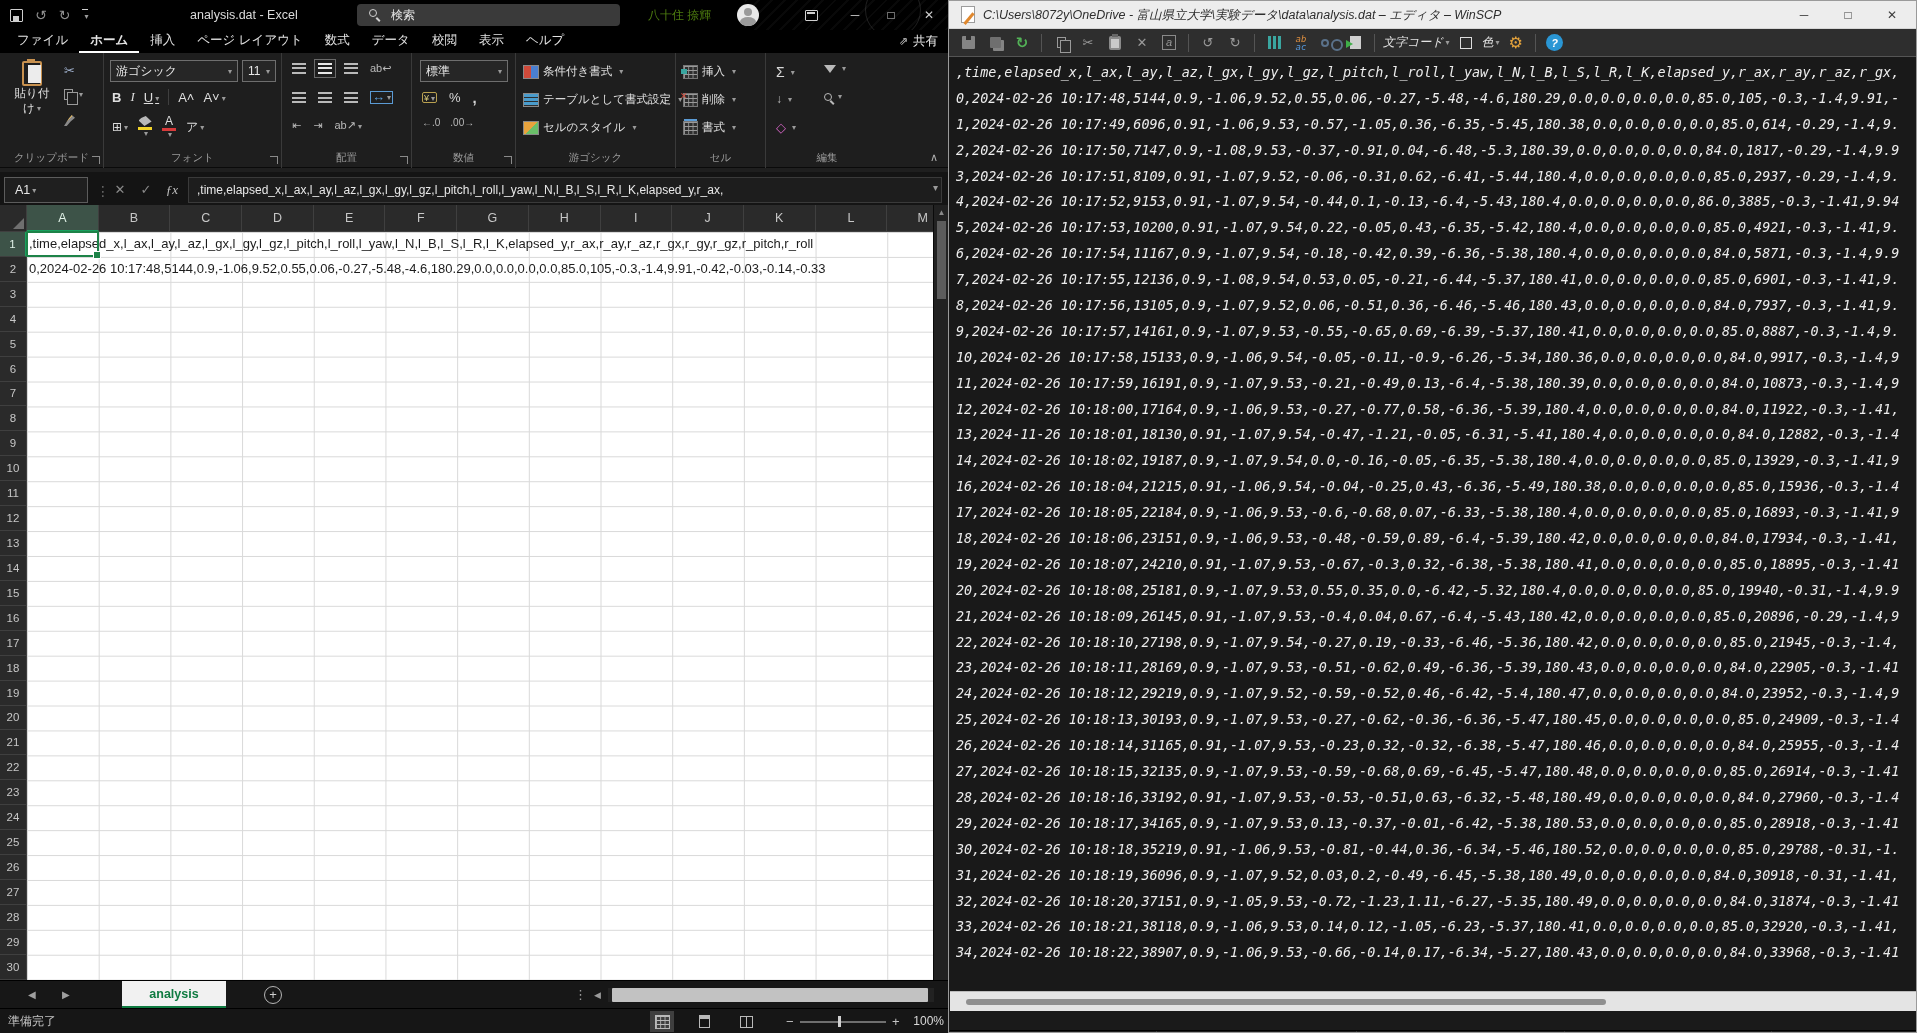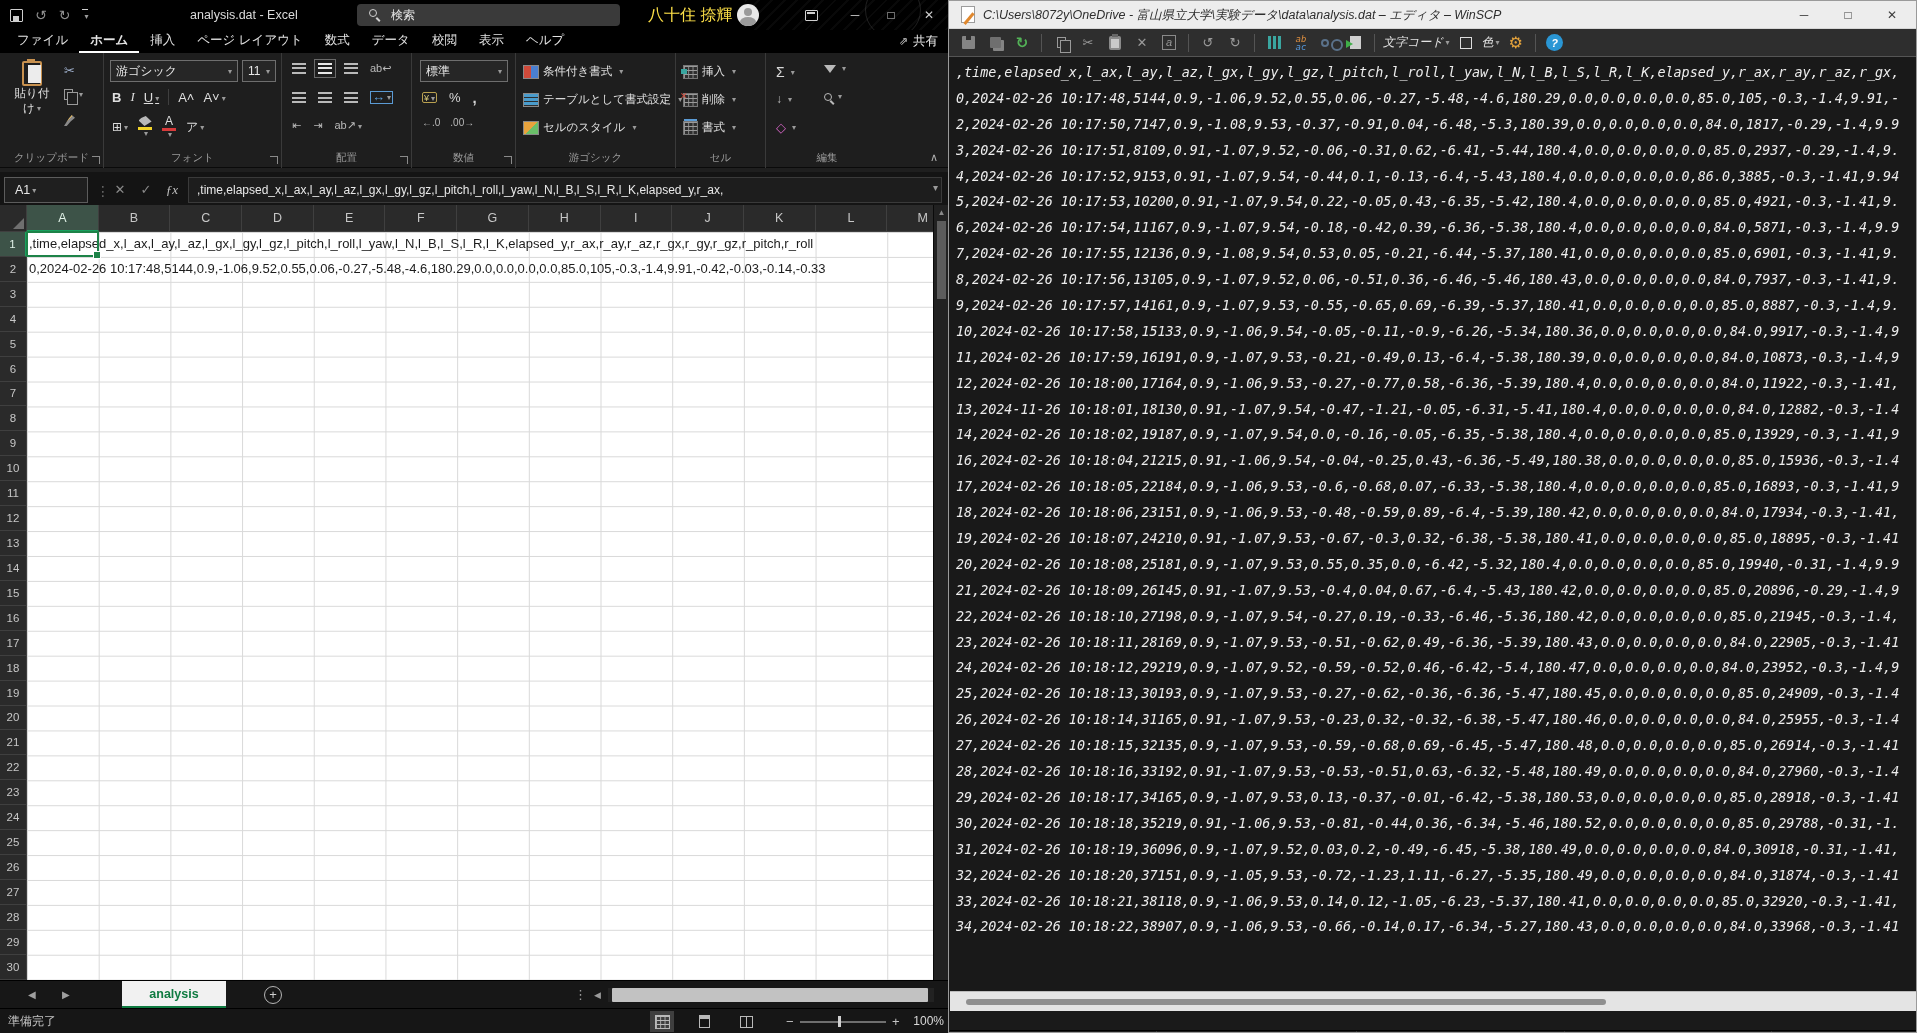--- a/index.html
+++ b/index.html
@@ -17,21 +17,21 @@
   .qat{position:absolute;left:10px;top:0;height:30px;display:flex;align-items:center;gap:12px;}
   .i-floppy-qat{width:13px;height:13px;border:1.5px solid #cfcfcf;border-radius:1px;position:relative;}
   .i-floppy-qat::after{content:"";position:absolute;left:2px;bottom:0;width:6px;height:5px;background:#cfcfcf;}
   .qat-glyph{color:#8f8f8f;font-size:14px;line-height:30px;}
   .qat-cust{color:#cfcfcf;font-size:10px;border-top:1.5px solid #cfcfcf;padding-top:1px;}
   .x-title{position:absolute;left:190px;top:0;height:30px;line-height:30px;color:#dcdcdc;font-size:12.5px;white-space:nowrap;}
   .x-search{position:absolute;left:357px;top:4px;width:263px;height:22px;background:#3a3a3a;border-radius:4px;
     display:flex;align-items:center;color:#e8e8e8;font-size:12px;padding-left:34px;}
   .i-magnifier{position:absolute;left:12px;top:5px;width:8px;height:8px;border:1.5px solid #d0d0d0;border-radius:50%;}
   .i-magnifier::after{content:"";position:absolute;left:7px;top:7px;width:5px;height:1.5px;background:#d0d0d0;transform:rotate(45deg);transform-origin:0 0;}
-  .x-user{position:absolute;left:648px;top:0;height:30px;line-height:30px;color:#fde047;font-size:16px;white-space:nowrap;}
+  .x-user{position:absolute;left:648px;top:0;height:30px;line-height:30px;color:#4d7c0f;font-size:12px;white-space:nowrap;}
   .x-avatar{position:absolute;left:737px;top:4px;width:22px;height:22px;border-radius:50%;background:#e9e9e9;overflow:hidden;}
   .x-avatar::before{content:"";position:absolute;left:7px;top:4px;width:8px;height:8px;border-radius:50%;background:#9a9a9a;}
   .x-avatar::after{content:"";position:absolute;left:3px;top:13px;width:16px;height:10px;border-radius:50% 50% 0 0;background:#9a9a9a;}
   .x-winbtn{position:absolute;top:0;width:30px;height:30px;color:#d0d0d0;font-size:12px;display:flex;align-items:center;justify-content:center;}
   .i-ribopt{width:13px;height:11px;border:1.5px solid #cfcfcf;border-radius:1px;position:relative;}
   .i-ribopt::after{content:"";position:absolute;left:1px;top:1px;width:8px;height:2px;background:#cfcfcf;}
 
   
   .x-menubar{position:absolute;left:0;top:30px;width:948px;height:23px;background:#000;display:flex;align-items:center;padding-left:6px;}
   .x-menu-item{color:#e3e3e3;font-size:12.5px;padding:0 11px;height:23px;line-height:21px;white-space:nowrap;}
@@ -584,20 +584,21 @@
     <div class="tico">
         <span class="if-help">?</span>
       </div>
   </div>
 
   <div class="s-editor">
     <div class="s-lines">
 
     <div class="s-line">,time,elapsed_x,l_ax,l_ay,l_az,l_gx,l_gy,l_gz,l_pitch,l_roll,l_yaw,l_N,l_B,l_S,l_R,l_K,elapsed_y,r_ax,r_ay,r_az,r_gx,</div>
         <div class="s-line">0,2024-02-26 10:17:48,5144,0.9,-1.06,9.52,0.55,0.06,-0.27,-5.48,-4.6,180.29,0.0,0.0,0.0,0.0,85.0,105,-0.3,-1.4,9.91,-</div>
+        <div class="s-line">1,2024-02-26 10:17:49,6096,0.91,-1.06,9.53,-0.57,-1.05,0.36,-6.35,-5.45,180.38,0.0,0.0,0.0,0.0,85.0,614,-0.29,-1.4,9.</div>
         <div class="s-line">2,2024-02-26 10:17:50,7147,0.9,-1.08,9.53,-0.37,-0.91,0.04,-6.48,-5.3,180.39,0.0,0.0,0.0,0.0,84.0,1817,-0.29,-1.4,9.9</div>
         <div class="s-line">3,2024-02-26 10:17:51,8109,0.91,-1.07,9.52,-0.06,-0.31,0.62,-6.41,-5.44,180.4,0.0,0.0,0.0,0.0,85.0,2937,-0.29,-1.4,9.</div>
         <div class="s-line">4,2024-02-26 10:17:52,9153,0.91,-1.07,9.54,-0.44,0.1,-0.13,-6.4,-5.43,180.4,0.0,0.0,0.0,0.0,86.0,3885,-0.3,-1.41,9.94</div>
         <div class="s-line">5,2024-02-26 10:17:53,10200,0.91,-1.07,9.54,0.22,-0.05,0.43,-6.35,-5.42,180.4,0.0,0.0,0.0,0.0,85.0,4921,-0.3,-1.41,9.</div>
         <div class="s-line">6,2024-02-26 10:17:54,11167,0.9,-1.07,9.54,-0.18,-0.42,0.39,-6.36,-5.38,180.4,0.0,0.0,0.0,0.0,84.0,5871,-0.3,-1.4,9.9</div>
         <div class="s-line">7,2024-02-26 10:17:55,12136,0.9,-1.08,9.54,0.53,0.05,-0.21,-6.44,-5.37,180.41,0.0,0.0,0.0,0.0,85.0,6901,-0.3,-1.41,9.</div>
         <div class="s-line">8,2024-02-26 10:17:56,13105,0.9,-1.07,9.52,0.06,-0.51,0.36,-6.46,-5.46,180.43,0.0,0.0,0.0,0.0,84.0,7937,-0.3,-1.41,9.</div>
         <div class="s-line">9,2024-02-26 10:17:57,14161,0.9,-1.07,9.53,-0.55,-0.65,0.69,-6.39,-5.37,180.41,0.0,0.0,0.0,0.0,85.0,8887,-0.3,-1.4,9.</div>
         <div class="s-line">10,2024-02-26 10:17:58,15133,0.9,-1.06,9.54,-0.05,-0.11,-0.9,-6.26,-5.34,180.36,0.0,0.0,0.0,0.0,84.0,9917,-0.3,-1.4,9</div>
         <div class="s-line">11,2024-02-26 10:17:59,16191,0.9,-1.07,9.53,-0.21,-0.49,0.13,-6.4,-5.38,180.39,0.0,0.0,0.0,0.0,84.0,10873,-0.3,-1.4,9</div>

